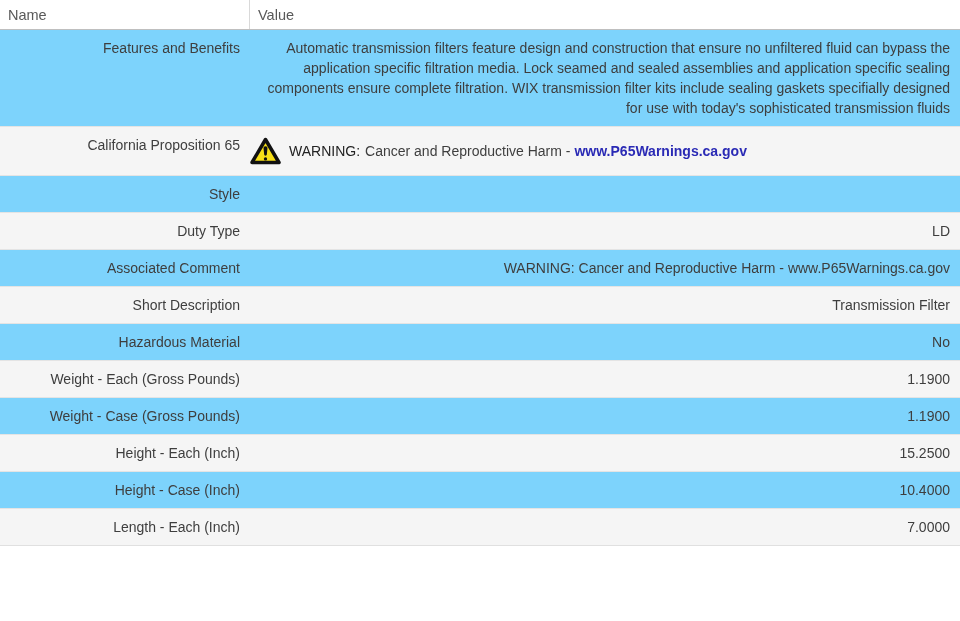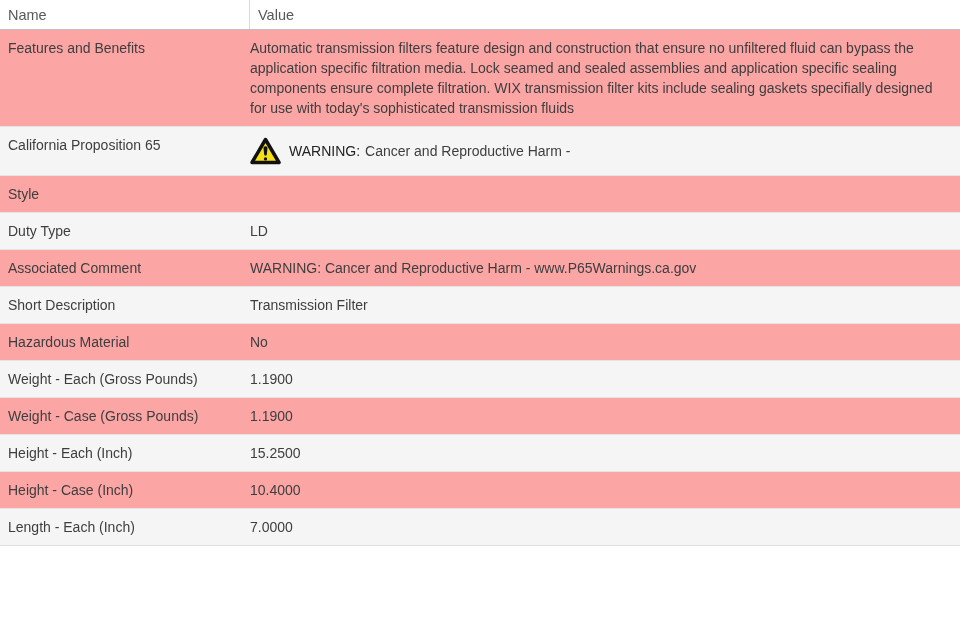--- a/index.html
+++ b/index.html
@@ -9,20 +9,21 @@
     width: 960px;
     height: 621px;
     overflow: hidden;
     font-family: "Liberation Sans", "DejaVu Sans", sans-serif;
     color: #3e3e3e;
     font-size: 14px;
   }
   .spec-table {
     width: 960px;
     box-sizing: border-box;
+    text-align: right;
   }
   
   .thead {
     display: flex;
     height: 30px;
     box-sizing: border-box;
     border-bottom: 1px solid #bfbfbf;
     background: #ffffff;
   }
   .thead .h-cell {
@@ -39,21 +40,21 @@
   }
   .thead .h-value {
     flex: 1;
     padding-left: 8px;
   }
   
   .rows .row {
     display: flex;
     align-items: flex-start;
     box-sizing: border-box;
-    background: #fca5a5;
+    background: #7dd3fc;
   }
   .rows .row:nth-child(even) {
     background: #f5f5f5;
   }
   .rows .row + .row {
     border-top: 1px solid #e4e4e4;
   }
   .rows {
     border-bottom: 1px solid #e0e0e0;
   }
@@ -116,20 +117,21 @@
         <div class="cell value prop">
           <span class="warn-icon">
             <svg width="31" height="28" viewBox="0 0 62 56">
               <path d="M31 5 L58 51 L4 51 Z" fill="#f7df17" stroke="#111111" stroke-width="7" stroke-linejoin="round"></path>
               <path d="M31 18.5 c2.5 0 4.1 1.7 3.9 3.8 l-1.15 12.4 c-.15 1.65 -1.25 2.7 -2.75 2.7 s-2.6 -1.05 -2.75 -2.7 l-1.15 -12.4 C26.9 20.2 28.5 18.5 31 18.5 z" fill="#111111"></path>
               <circle cx="31" cy="43.8" r="3.3" fill="#111111"></circle>
             </svg>
           </span>
           <span class="warn-label">WARNING:</span>
           <span class="warn-text">Cancer and Reproductive Harm -</span>
+          <a class="p65-link">www.P65Warnings.ca.gov</a>
         </div>
       </div>
       <div class="row">
         <div class="cell name">Style</div>
       </div>
       <div class="row">
         <div class="cell name">Duty Type</div>
         <div class="cell value">LD</div>
       </div>
       <div class="row">

